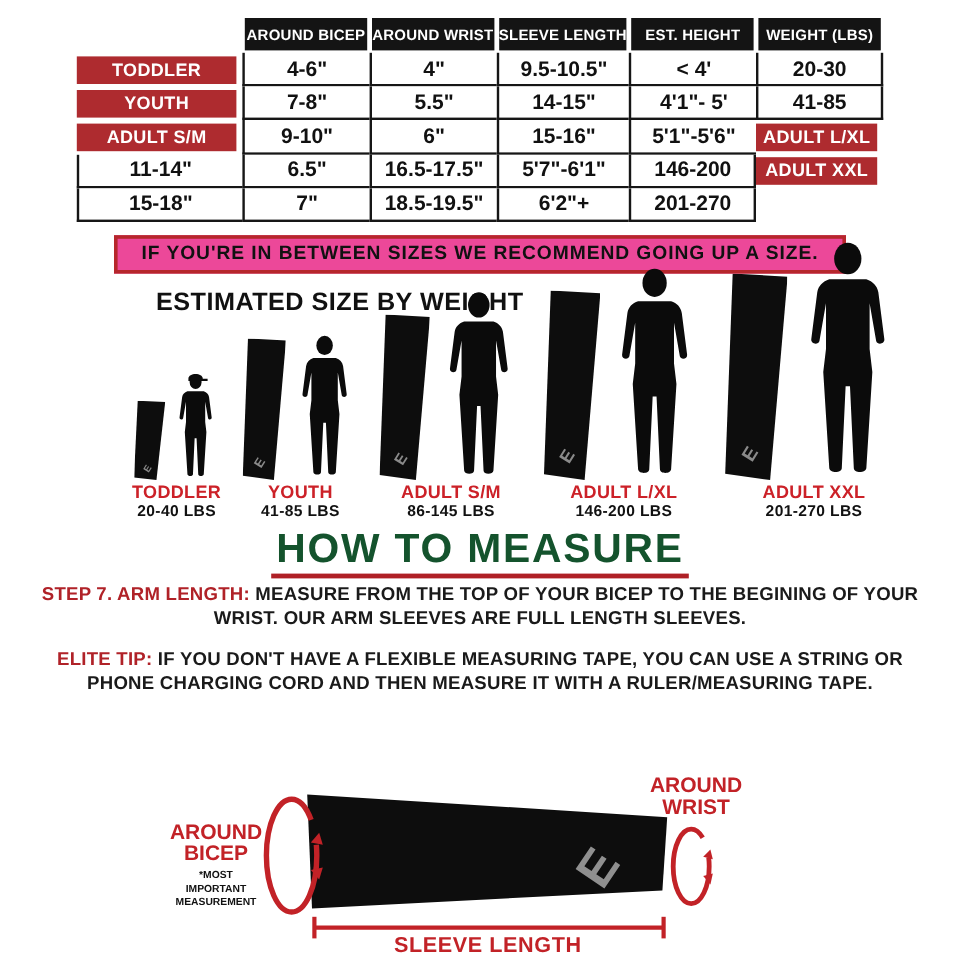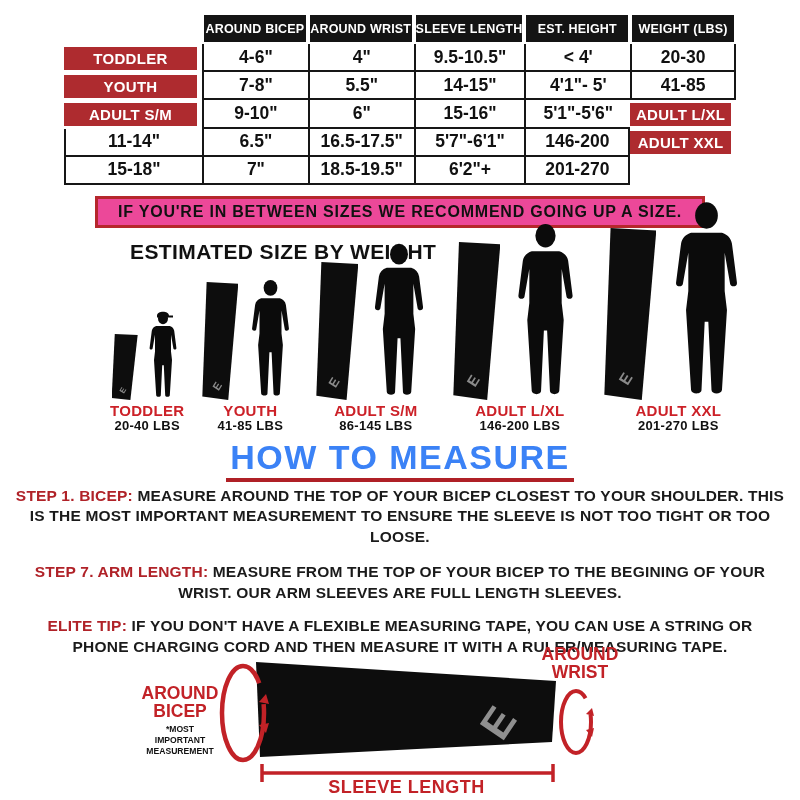--- a/index.html
+++ b/index.html
@@ -71,21 +71,21 @@
     color:#8a8a8a; font-weight:bold;
   }
   .person svg{ display:block; fill:#0b0b0b; }
   .glabel{ margin-top:3px; text-align:center; line-height:1.08; }
   .glabel .gname{ color:#CC2128; font-size:15px; letter-spacing:.3px; }
   .glabel .gweight{ color:#111; font-size:13px; letter-spacing:.3px; }
 
   
   .htm-wrap{ position:absolute; top:438px; left:0; width:800px; text-align:center; }
   .htm-title{
-    display:inline-block; color:#3b82f6;
+    display:inline-block; color:#14532d;
     font-size:34px; letter-spacing:1.5px;
     border-bottom:4px solid #AF2026; padding:0 4px 1px 4px;text-align:right;
   }
   .steps{ position:absolute; top:486px; left:10px; width:780px; text-align:center; }
   .steps p{
     font-size:15.5px; line-height:1.32; letter-spacing:.2px;
     color:#1a1a1a; margin:0 auto 15px auto; max-width:772px;
   }
   .steps .steplabel{ color:#B02228; }
 
@@ -252,21 +252,20 @@
     </div>
   </div>
 
 </div>
 
 <div class="htm-wrap">
   <div class="htm-title">HOW TO MEASURE</div>
 </div>
 
 <div class="steps">
-  <p><span class="steplabel">STEP 1. BICEP:</span><span> MEASURE AROUND THE TOP OF YOUR BICEP CLOSEST TO YOUR SHOULDER. THIS IS THE MOST IMPORTANT MEASUREMENT TO ENSURE THE SLEEVE IS NOT TOO TIGHT OR TOO LOOSE.</span></p>
   <p style="max-width:742px;margin-bottom:13px"><span class="steplabel">STEP 7. ARM LENGTH:</span><span> MEASURE FROM THE TOP OF YOUR BICEP TO THE BEGINING OF YOUR WRIST. OUR ARM SLEEVES ARE FULL LENGTH SLEEVES.</span></p>
   <p style="max-width:742px"><span class="steplabel">ELITE TIP:</span><span> IF YOU DON'T HAVE A FLEXIBLE MEASURING TAPE, YOU CAN USE A STRING OR PHONE CHARGING CORD AND THEN MEASURE IT WITH A RULER/MEASURING TAPE.</span></p>
 </div>
 
 <div class="diagram">
   <svg class="shapes" width="800" height="155" viewBox="0 0 800 155">
 
     <polygon points="256,17 556,36 552,97 260,112" fill="#0d0d0d"></polygon>
 
     <text x="0" y="0" transform="translate(510,86) rotate(-56)" fill="#8f8f8f" font-family="Liberation Sans, sans-serif" font-weight="bold" font-size="42" text-anchor="middle">E</text>

